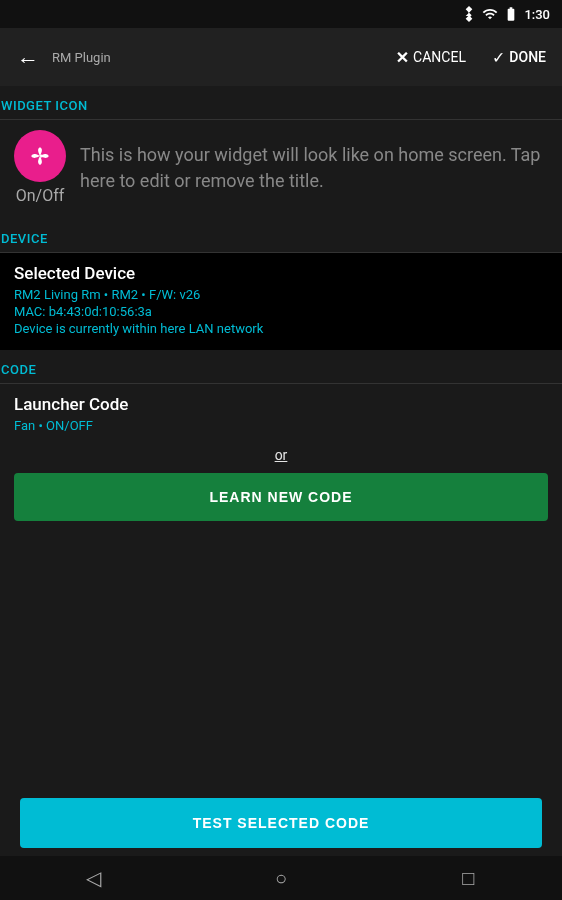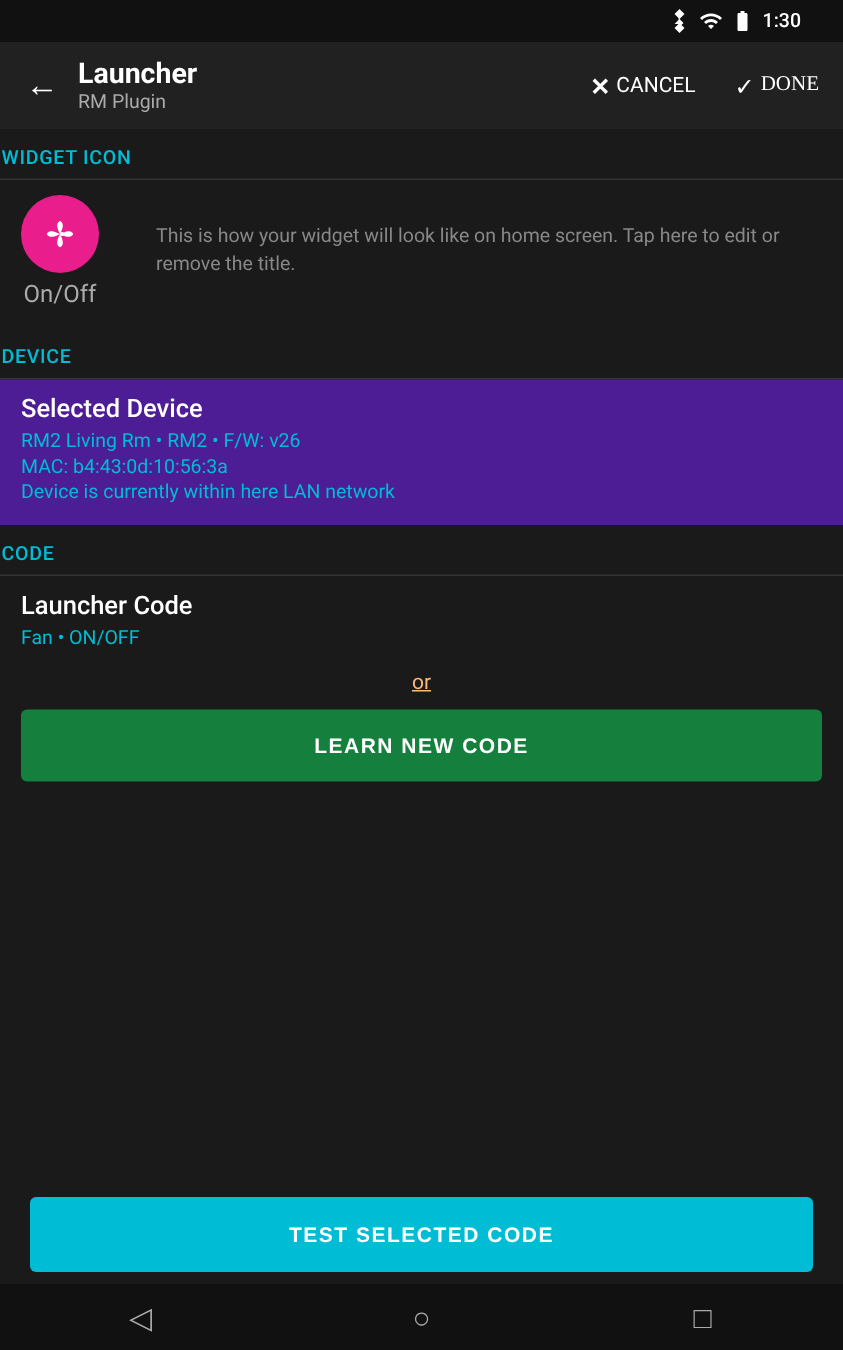--- a/index.html
+++ b/index.html
@@ -13,21 +13,21 @@
       position: relative;
     }
 
     
     .status-bar {
       background: #111111;
       height: 28px;
       display: flex;
       align-items: center;
       justify-content: flex-end;
-      padding: 0 28px;
+      padding: 0 12px;
       gap: 6px;
     }
     .status-icons {
       display: flex;
       align-items: center;
       gap: 5px;
     }
     .status-time {
       font-size: 13px;
       color: #ffffff;
@@ -89,21 +89,20 @@
       display: flex;
       align-items: center;
       gap: 4px;
       cursor: pointer;
       padding: 6px 8px;
     }
     .done-label {
       font-size: 14px;
       color: #ffffff;
       font-weight: 500;
-      font-family: Liberation Serif, serif;
     }
 
     
     .section-label {
       padding: 12px 14px 6px 1px;
       font-size: 13px;
       color: #00bcd4;
       font-weight: 500;
       letter-spacing: 0.5px;
     }
@@ -135,29 +134,28 @@
       display: flex;
       align-items: center;
       justify-content: center;
     }
     .icon-label {
       font-size: 16px;
       color: #aaaaaa;
     }
     .widget-description {
       flex: 1;
-      font-size: 13px;
+      font-size: 18px;
       color: #888888;
       line-height: 1.4;
-      margin-left: 24px;
     }
 
     
     .device-section {
-      background: #4c1d95;
+      background: #000000;
       padding: 10px 14px 14px 14px;
     }
     .selected-device-title {
       font-size: 17px;
       font-weight: 500;
       color: #ffffff;
       margin-bottom: 4px;
     }
     .device-detail {
       font-size: 13px;
@@ -181,21 +179,21 @@
       color: #ffffff;
       margin-bottom: 4px;
     }
     .code-detail {
       font-size: 13px;
       color: #00bcd4;
     }
     .or-text {
       text-align: center;
       font-size: 14px;
-      color: #fdba74;
+      color: #e5e5e5;
       margin: 14px 0 10px 0;
       text-decoration: underline;
     }
 
     
     .learn-btn {
       background: #15803d;
       border: none;
       border-radius: 4px;
       height: 48px;
@@ -294,21 +292,20 @@
     </svg>
     <span class="status-time">1:30</span>
   </div>
 </div>
 
 <div class="top-bar">
   <div class="back-button">
     <span class="back-arrow">←</span>
   </div>
   <div class="title-block">
-    <div class="app-title">Launcher</div>
     <div class="app-subtitle">RM Plugin</div>
   </div>
   <div class="top-bar-actions">
     <div class="cancel-btn">
       <span style="color:#fff;font-size:16px;font-weight:bold;">✕</span>
       <span class="cancel-label">CANCEL</span>
     </div>
     <div class="done-btn">
       <span style="color:#fff;font-size:16px;">✓</span>
       <span class="done-label">DONE</span>

